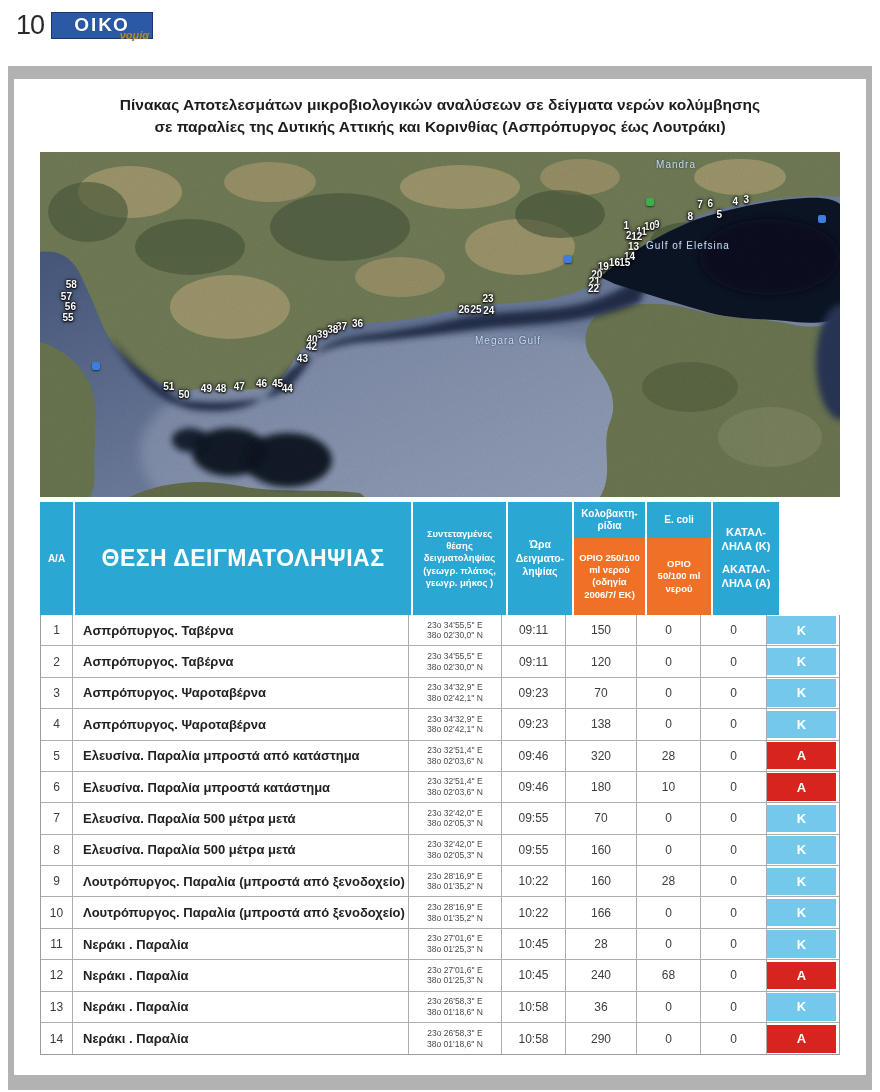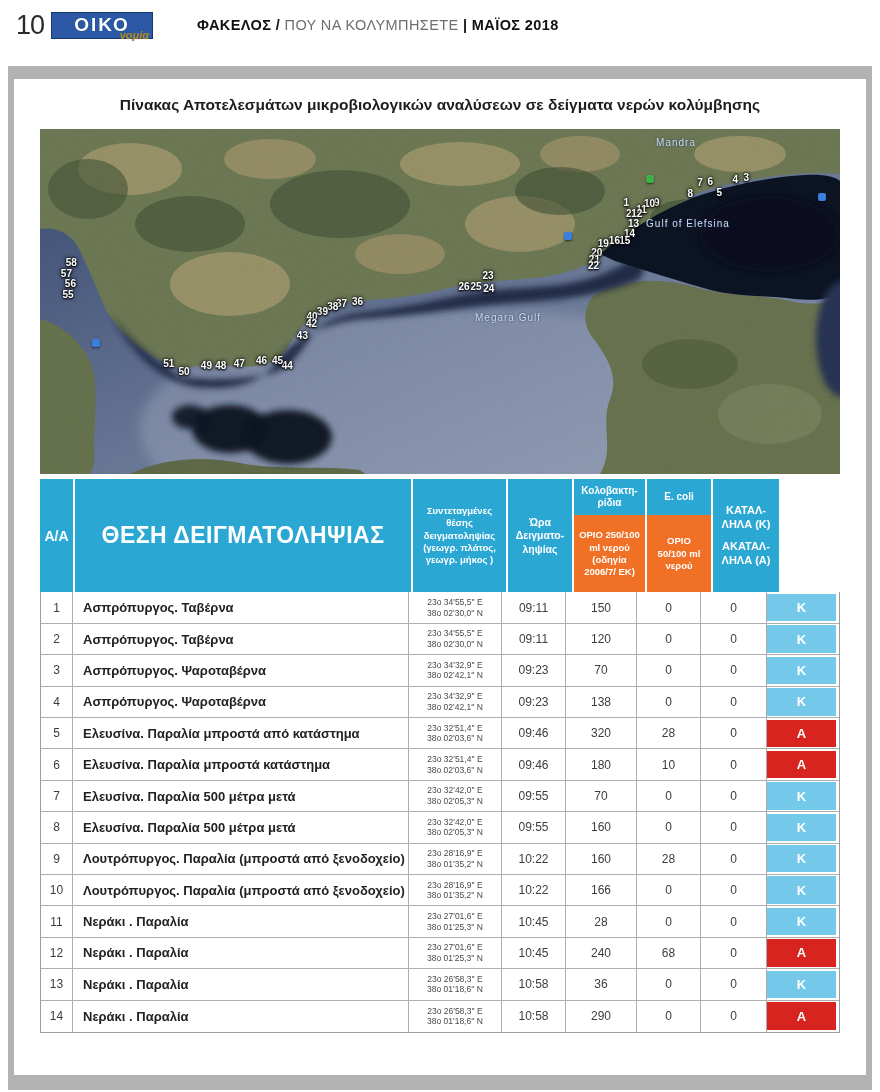--- a/index.html
+++ b/index.html
@@ -41,21 +41,21 @@
   .map-pin { position:absolute; width:8px; height:8px; border-radius:2px;
              transform:translate(-50%,-50%); box-shadow:0 1px 2px rgba(0,0,0,.6); }
 
   
   .table { width:800px; margin:5px auto 0; }
   .thead { display:grid; grid-template-columns:33px 336px 93px 64px 71px 64px 66px 69px;
            gap:2px; background:#fff; }
   .th { background:var(--cyan); color:#fff; font-weight:bold; text-align:center;
         display:flex; flex-direction:column; align-items:center; justify-content:center; }
   .th-full { height:113px; }
-  .th-index { font-size:14px; }
+  .th-index { font-size:10px; }
   .th-location { font-size:23px; letter-spacing:.5px; }
   .th-coords { font-size:9.5px; line-height:1.3; padding:0 4px; }
   .th-time { font-size:10.5px; line-height:1.3; }
   .th-split { height:113px; display:flex; flex-direction:column; gap:0; background:#fff; }
   .th-split .th-top { background:var(--cyan); color:#fff; font-weight:bold; font-size:10px;
         height:36px; display:flex; align-items:center; justify-content:center; line-height:1.2;
         padding:0 2px; text-align:center; }
   .th-split .th-limit { background:var(--orange); color:#fff; font-weight:bold; font-size:9.5px;
         flex:1; display:flex; align-items:center; justify-content:center; line-height:1.3;
         padding:0 5px; text-align:center; }
@@ -82,31 +82,27 @@
 </style>
 </head>
 <body>
 
 <div class="masthead">
   <span class="page-number">10</span>
   <div class="logo">
     <span class="logo-main">ΟΙΚΟ</span>
     <span class="logo-sub">νομία</span>
   </div>
-  <div class="section-line">
-    <span class="section-bold">ΦΑΚΕΛΟΣ /</span>
-    <span class="section-regular"> ΠΟΥ ΝΑ ΚΟΛΥΜΠΗΣΕΤΕ </span>
-    <span class="section-date">| ΜΑΪΟΣ 2018</span>
-  </div>
 </div>
 
 <div class="frame">
 
   <div class="doc-title">
     <div>Πίνακας Αποτελεσμάτων μικροβιολογικών αναλύσεων σε δείγματα νερών κολύμβησης</div>
+    <div><span>σε παραλίες της Δυτικής Αττικής και Κορινθίας </span><b>(Ασπρόπυργος έως Λουτράκι)</b></div>
   </div>
 
   <div class="map">
     <svg width="800" height="345" viewBox="0 0 800 345">
       <defs>
         <linearGradient id="wg" x1="0" y1="0" x2="1" y2="1">
           <stop offset="0" stop-color="#3d4f78"></stop>
           <stop offset="0.5" stop-color="#6d7d9e"></stop>
           <stop offset="1" stop-color="#9aa7c2"></stop>
         </linearGradient>

